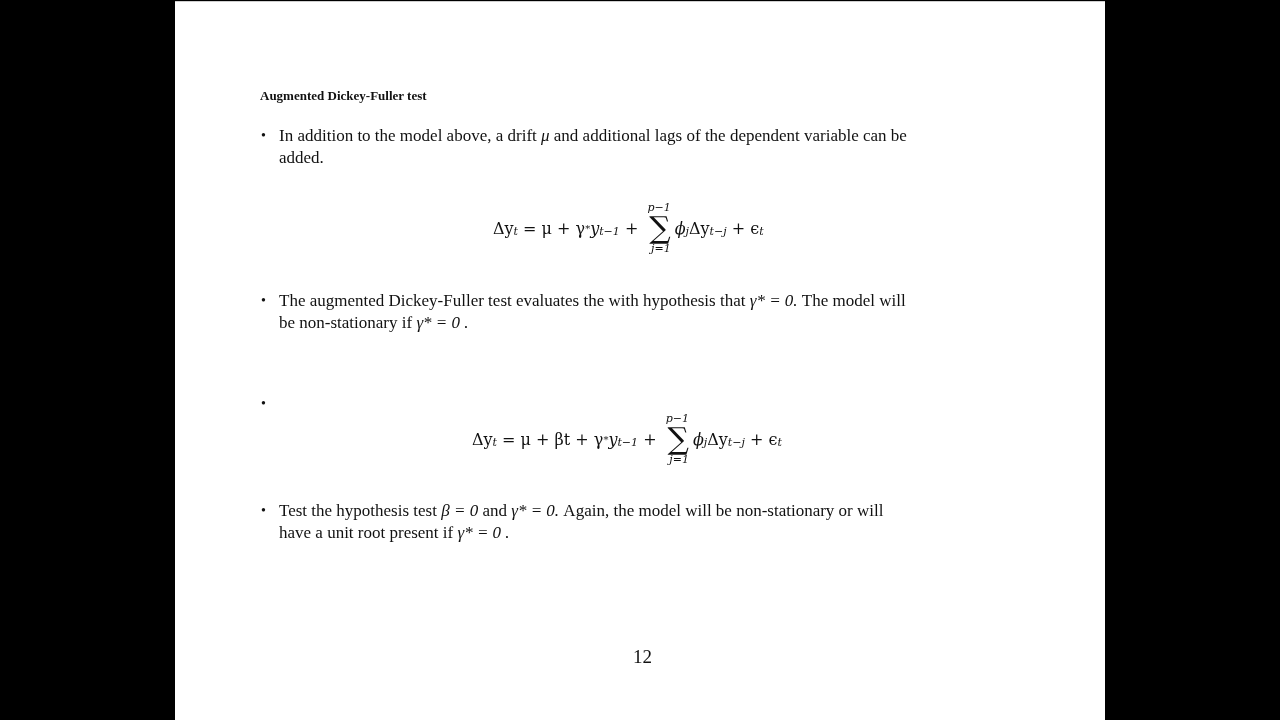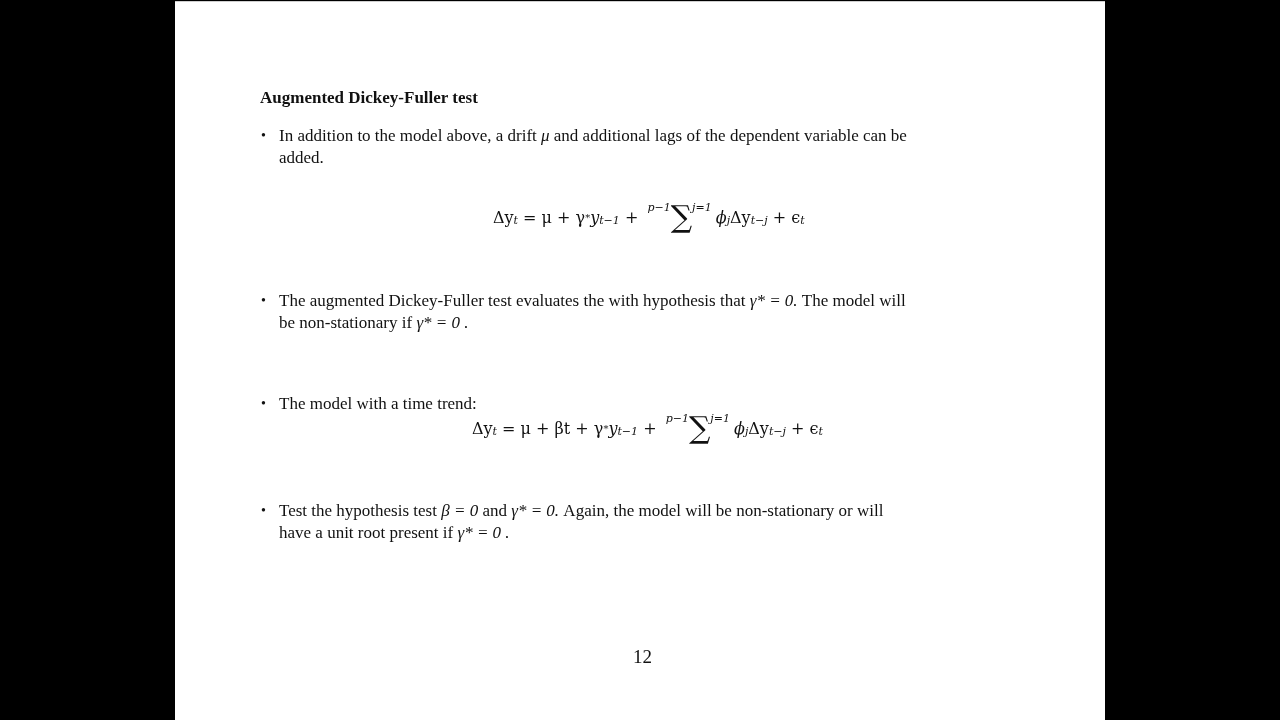--- a/index.html
+++ b/index.html
@@ -6,37 +6,37 @@
     body {
       width: 1280px; height: 720px; background: #000000;
       position: relative; overflow: hidden;
       font-family: "Liberation Serif", serif;
     }
     .page {
       position: absolute; left: 175px; top: 1px; width: 930px; height: 718px;
       background: #ffffff; border-top: 1px solid #cfcfcf;
     }
     .heading {
-      position: absolute; left: 85px; font-weight: bold; font-size: 17px; color: #111;
+      position: absolute; left: 85px; font-weight: bold; font-size: 13px; color: #111;
     }
     .bullet {
       position: absolute; left: 104px; font-size: 17px; color: #111;
       line-height: 22px;
     }
     .bullet .dot {
       position: absolute; left: -18px; top: 0; font-size: 14px;
     }
     .eq {
       position: absolute; font-family: "DejaVu Serif", serif; font-size: 16px; color: #111;
       display: flex; align-items: center;
     }
     .eq sub { font-size: 11px; font-style: italic; position: relative; top: 3px; vertical-align: baseline; }
     .eq sup { font-size: 10px; }
     .sumblock {
-      display: inline-flex; align-items: flex-start; margin: 0 4px;
+      display: inline-flex; flex-direction: column; align-items: flex-end; margin: 0 4px;
       line-height: 1;
     }
     .sumblock .lim { font-size: 11px; font-style: italic; }
     .sumblock .sig { font-size: 30px; line-height: 30px; }
     .txt-i { font-style: italic; }
     .pagenum {
       position: absolute; left: 458px; top: 644px; font-size: 19px; color: #111;
     }
   </style>
 </head>
@@ -80,21 +80,20 @@
     <span>The augmented Dickey-Fuller test evaluates the with hypothesis that</span>
     <span class="txt-i">γ* = 0.</span>
     <span>The model will</span><br>
     <span>be non-stationary if</span>
     <span class="txt-i">γ* = 0 .</span>
   </div>
 
 
   <div class="bullet" style="top:391px; width:720px;">
     <span class="dot">•</span>
-    <span>The model with a time trend:</span>
   </div>
 
   <div class="eq" style="left:297px; top:411px;">
     <span>Δy</span>
       <sub>t</sub>
     <span style="white-space:pre"> = μ + βt + γ</span>
       <sup>*</sup>
     <span class="txt-i">y</span>
       <sub>t−1</sub>
     <span style="white-space:pre"> + </span>

